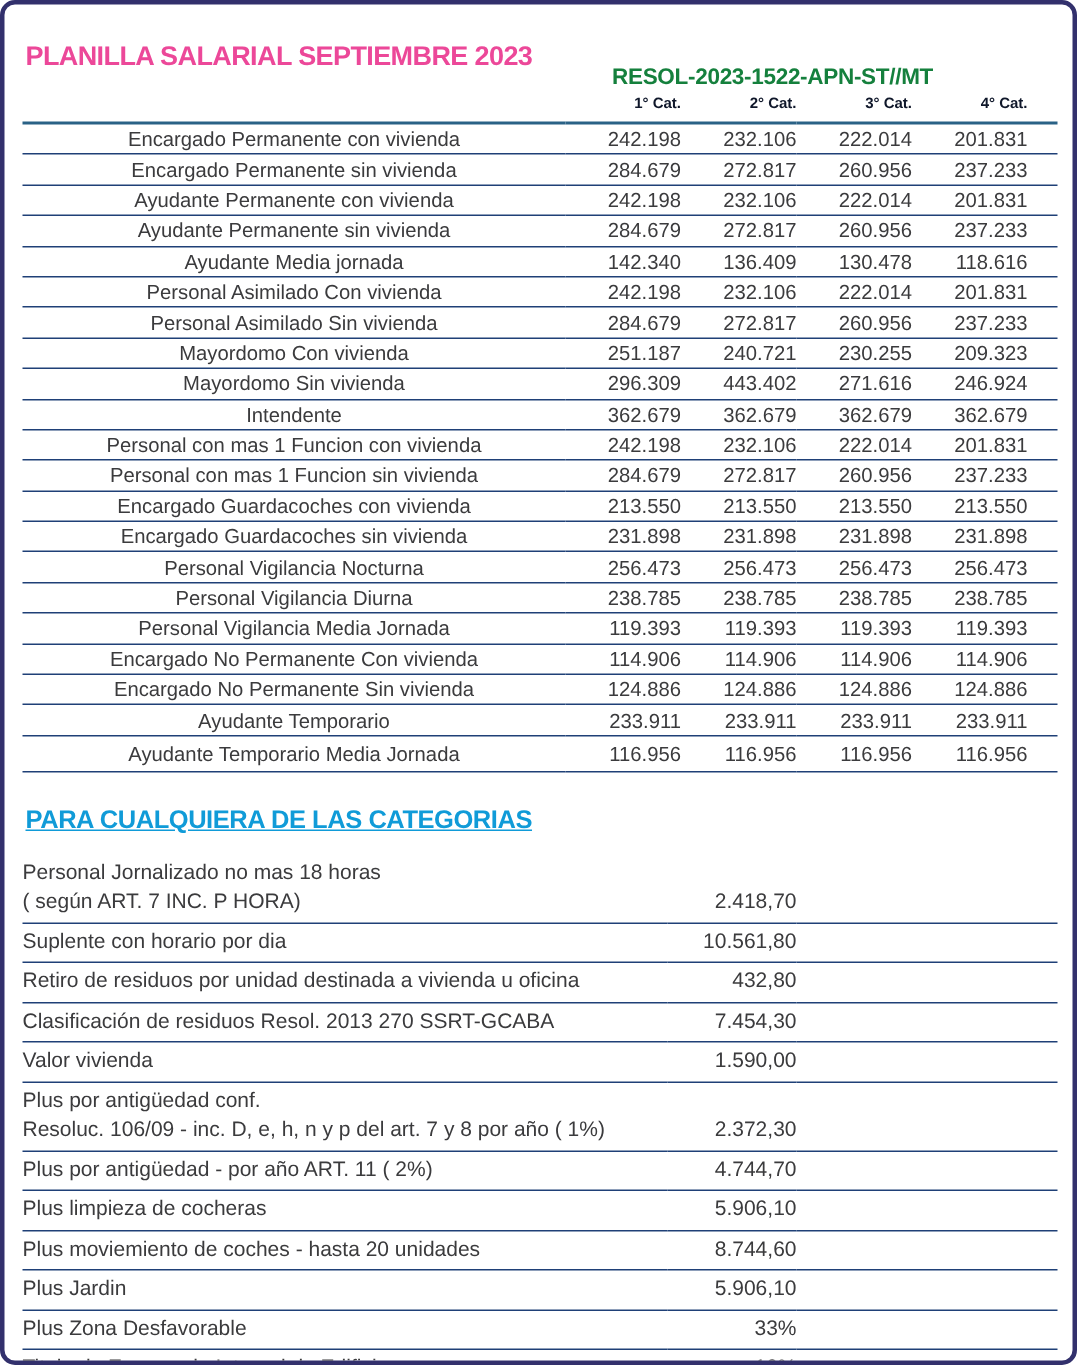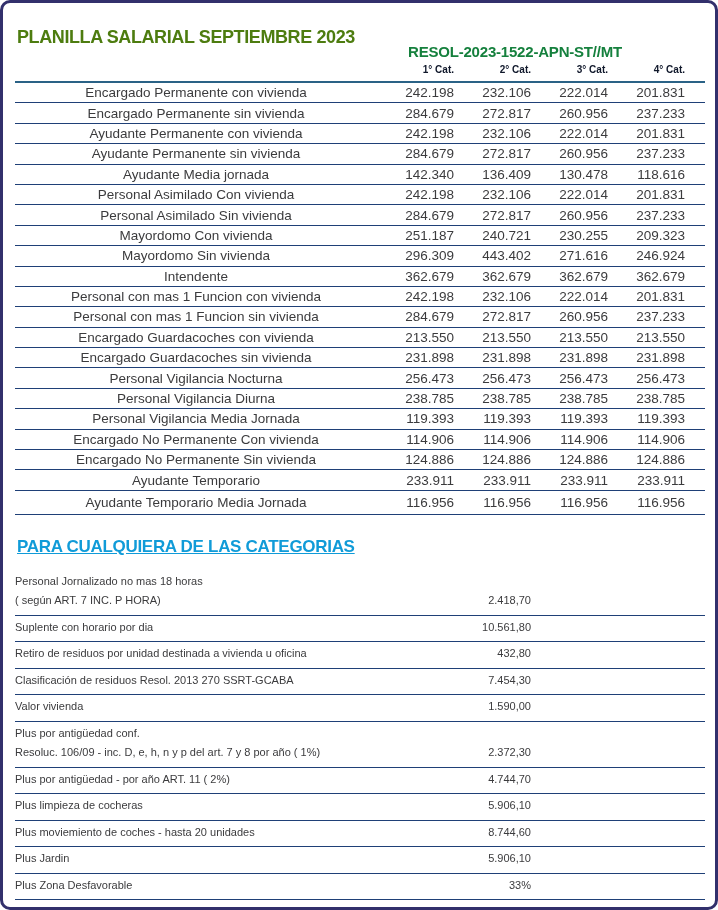--- a/index.html
+++ b/index.html
@@ -6,21 +6,21 @@
   .page{
     width:718px;height:910px;box-sizing:border-box;
     border:3px solid #32306C;border-radius:10px;
     background:#ffffff;overflow:hidden;
     font-family:"Liberation Sans",sans-serif;color:#3B3B3D;
     padding:0 12px;position:relative;
   }
   
   .header{position:relative;height:22px;margin:24px 2px 0 2px;}
   .title{
-    margin:0;font-size:18px;font-weight:bold;color:#4d7c0f;
+    margin:0;font-size:18px;font-weight:bold;color:#ec4899;
     letter-spacing:-0.4px;display:inline-block;white-space:nowrap;
   }
   .resol{
     position:absolute;left:391px;top:16px;
     font-size:15px;font-weight:bold;color:#15803d;white-space:nowrap;letter-spacing:-0.2px;
   }
   
   table{border-collapse:collapse;table-layout:fixed;width:100%;}
   .t1{margin-top:15px;}
   .t1 th{
@@ -37,21 +37,21 @@
   .t1 td.num:last-child, .t1 th.num:last-child{padding-right:20px;}
   .t1 tr:last-child td{height:23px;}
   
   .section-title{
     margin:22px 2px 0 2px;font-size:17px;font-weight:bold;color:#109BD8;
     letter-spacing:-0.3px;white-space:nowrap;text-decoration:underline;
   }
   
   .t2{margin-top:13px;}
   .t2 td{
-    border-bottom:1.5px solid #1F4077;font-size:11px;
+    border-bottom:1.5px solid #1F4077;font-size:14px;
     padding:2px 0 4px 0;line-height:19.5px;
   }
   .t2 td.label{text-align:left;white-space:nowrap;}
   .t2 td.val{text-align:right;vertical-align:bottom;white-space:nowrap;}
   .t2 td.spacer{padding:0;}
 </style>
 </head>
 <body>
 
 <div class="page">

